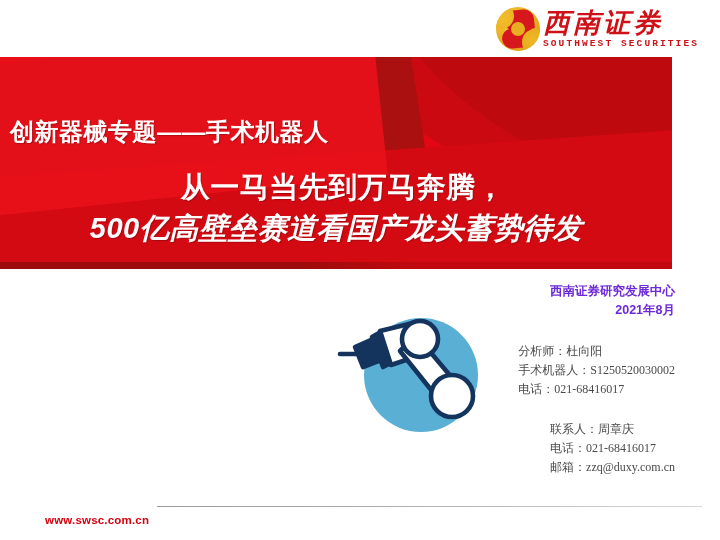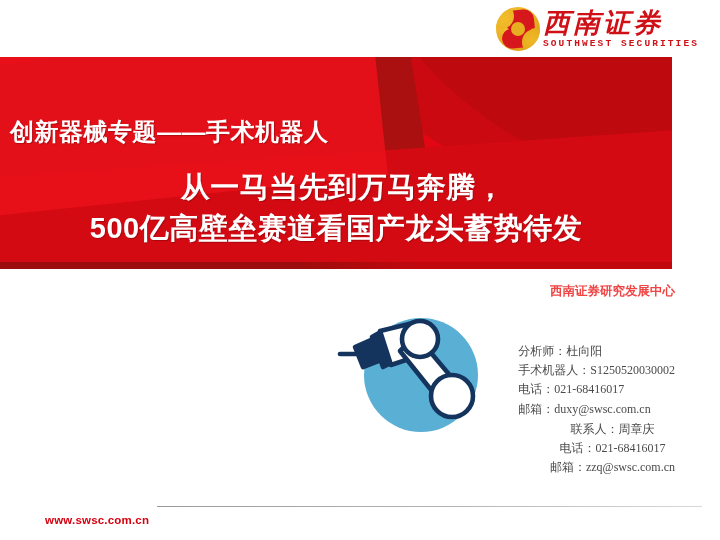--- a/index.html
+++ b/index.html
@@ -212,47 +212,47 @@
   .title-line {
     color: #ffffff;
     font-size: 29px;
     font-weight: bold;
     line-height: 1.42;
     letter-spacing: 0.5px;
     white-space: nowrap;
     text-shadow: 1px 1px 1px rgba(90,0,0,0.35);
   }
   .title-line.l1 { padding-left: 6px; margin-left: 8px; }
-  .title-line.l2 { padding-left: 0px; }
+  .title-line.l2 { padding-left: 0px; font-style: italic; }
 
   
   .org-block {
     position: absolute;
     right: 45px;
     top: 282px;
     text-align: right;
-    color: #ef4444;
+    color: #6d28d9;
     font-size: 12.5px;
     font-weight: bold;
     line-height: 1.55;
   }
   .meta-block {
     position: absolute;
     right: 45px;
     top: 342px;
     color: #4a4a4a;
     font-family: "Liberation Serif", "DejaVu Serif", serif;
     font-size: 12px;
     line-height: 1.6;
   }
   .meta-block2 {
     position: absolute;
     right: 45px;
     top: 420px;
-    text-align: center;
+    text-align: left;
     color: #4a4a4a;
     font-family: "Liberation Serif", "DejaVu Serif", serif;
     font-size: 12px;
     line-height: 1.6;
   }
   .meta-row { white-space: nowrap; }
 
   
   .robot-icon {
     position: absolute;
@@ -320,33 +320,33 @@
       <div class="subtitle-line">创新器械专题——手术机器人</div>
       <div class="title-wrap">
         <div class="title-line l1">从一马当先到万马奔腾，</div>
         <div class="title-line l2">500亿高壁垒赛道看国产龙头蓄势待发</div>
       </div>
     </div>
   </div>
 
   <div class="org-block">
     <div class="meta-row">西南证券研究发展中心</div>
+    <div class="meta-row">2021年8月</div>
   </div>
 
   <div class="meta-block">
     <div class="meta-row">分析师：杜向阳</div>
     <div class="meta-row">手术机器人：S1250520030002</div>
     <div class="meta-row">电话：021-68416017</div>
-    <div class="meta-row">邮箱：duxy@swsc.com.cn</div>
   </div>
 
   <div class="meta-block2">
     <div class="meta-row">联系人：周章庆</div>
     <div class="meta-row">电话：021-68416017</div>
-    <div class="meta-row">邮箱：zzq@swsc.com.cn</div>
+    <div class="meta-row">邮箱：zzq@duxy.com.cn</div>
   </div>
 
   <svg class="robot-icon" viewBox="0 0 165 135">
     <circle cx="88" cy="62" r="57" fill="#5aafd4"></circle>
     <g stroke="#14345e" stroke-width="4.6" fill="#ffffff" stroke-linejoin="round" stroke-linecap="round">
       <line x1="7" y1="41" x2="23" y2="41" stroke-width="4.6"></line>
       <path d="M22 34 L40 26 L48 47 L30 54 Z" fill="#14345e" stroke="#14345e"></path>
       <path d="M39 24 L46 20 L58 50 L50 54 Z" fill="#14345e" stroke="#14345e"></path>
       <path d="M47 18 L84 9 L94 40 L58 52 Z"></path>
       <path d="M83 22 L125 72 L107 88 L67 38 Z"></path>

